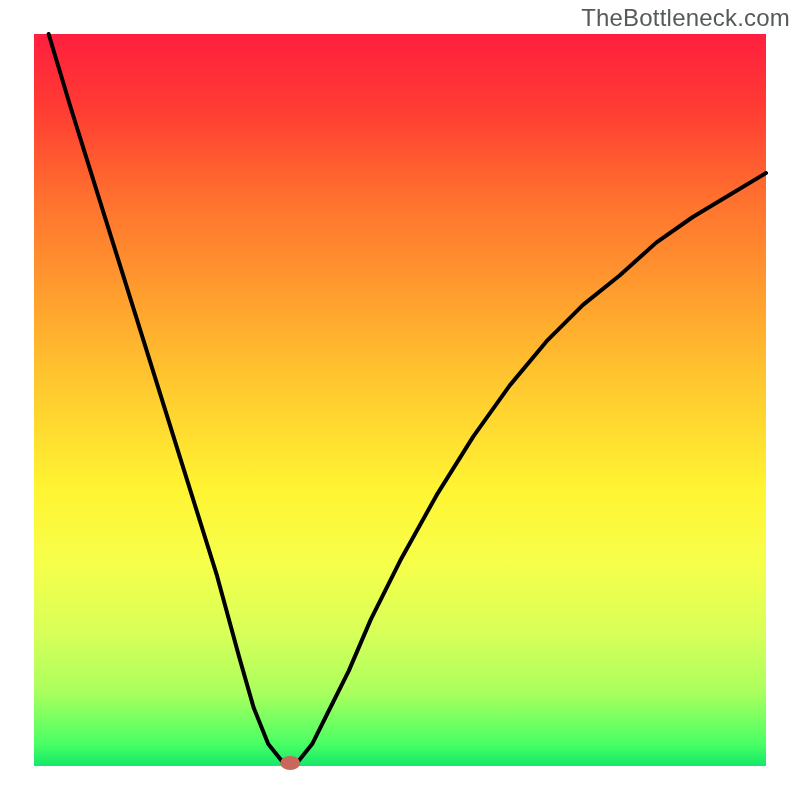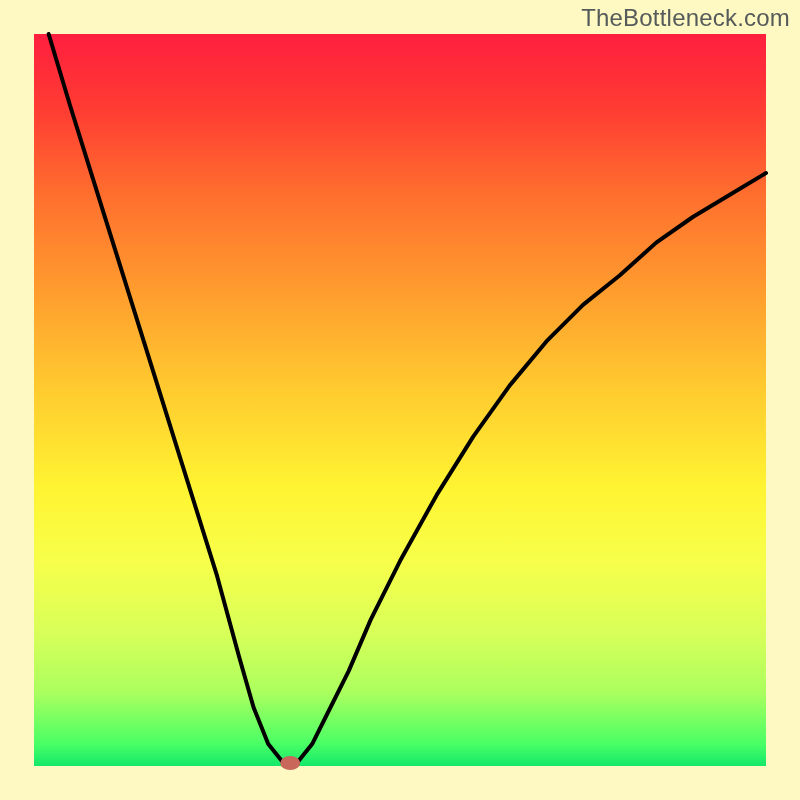--- a/index.html
+++ b/index.html
@@ -8,21 +8,21 @@
     width: 800px;
     height: 800px;
     background: #000;
     font-family: Arial, Helvetica, sans-serif;
     overflow: hidden;
   }
   .frame {
     position: relative;
     width: 800px;
     height: 800px;
-    background: #fef9c3;
+    background: #ffffff;
   }
   .watermark {
     position: absolute;
     top: 4px;
     right: 10px;
     color: #555a5a;
     font-size: 24px;
     font-weight: 400;
     letter-spacing: 0.2px;
     z-index: 5;

